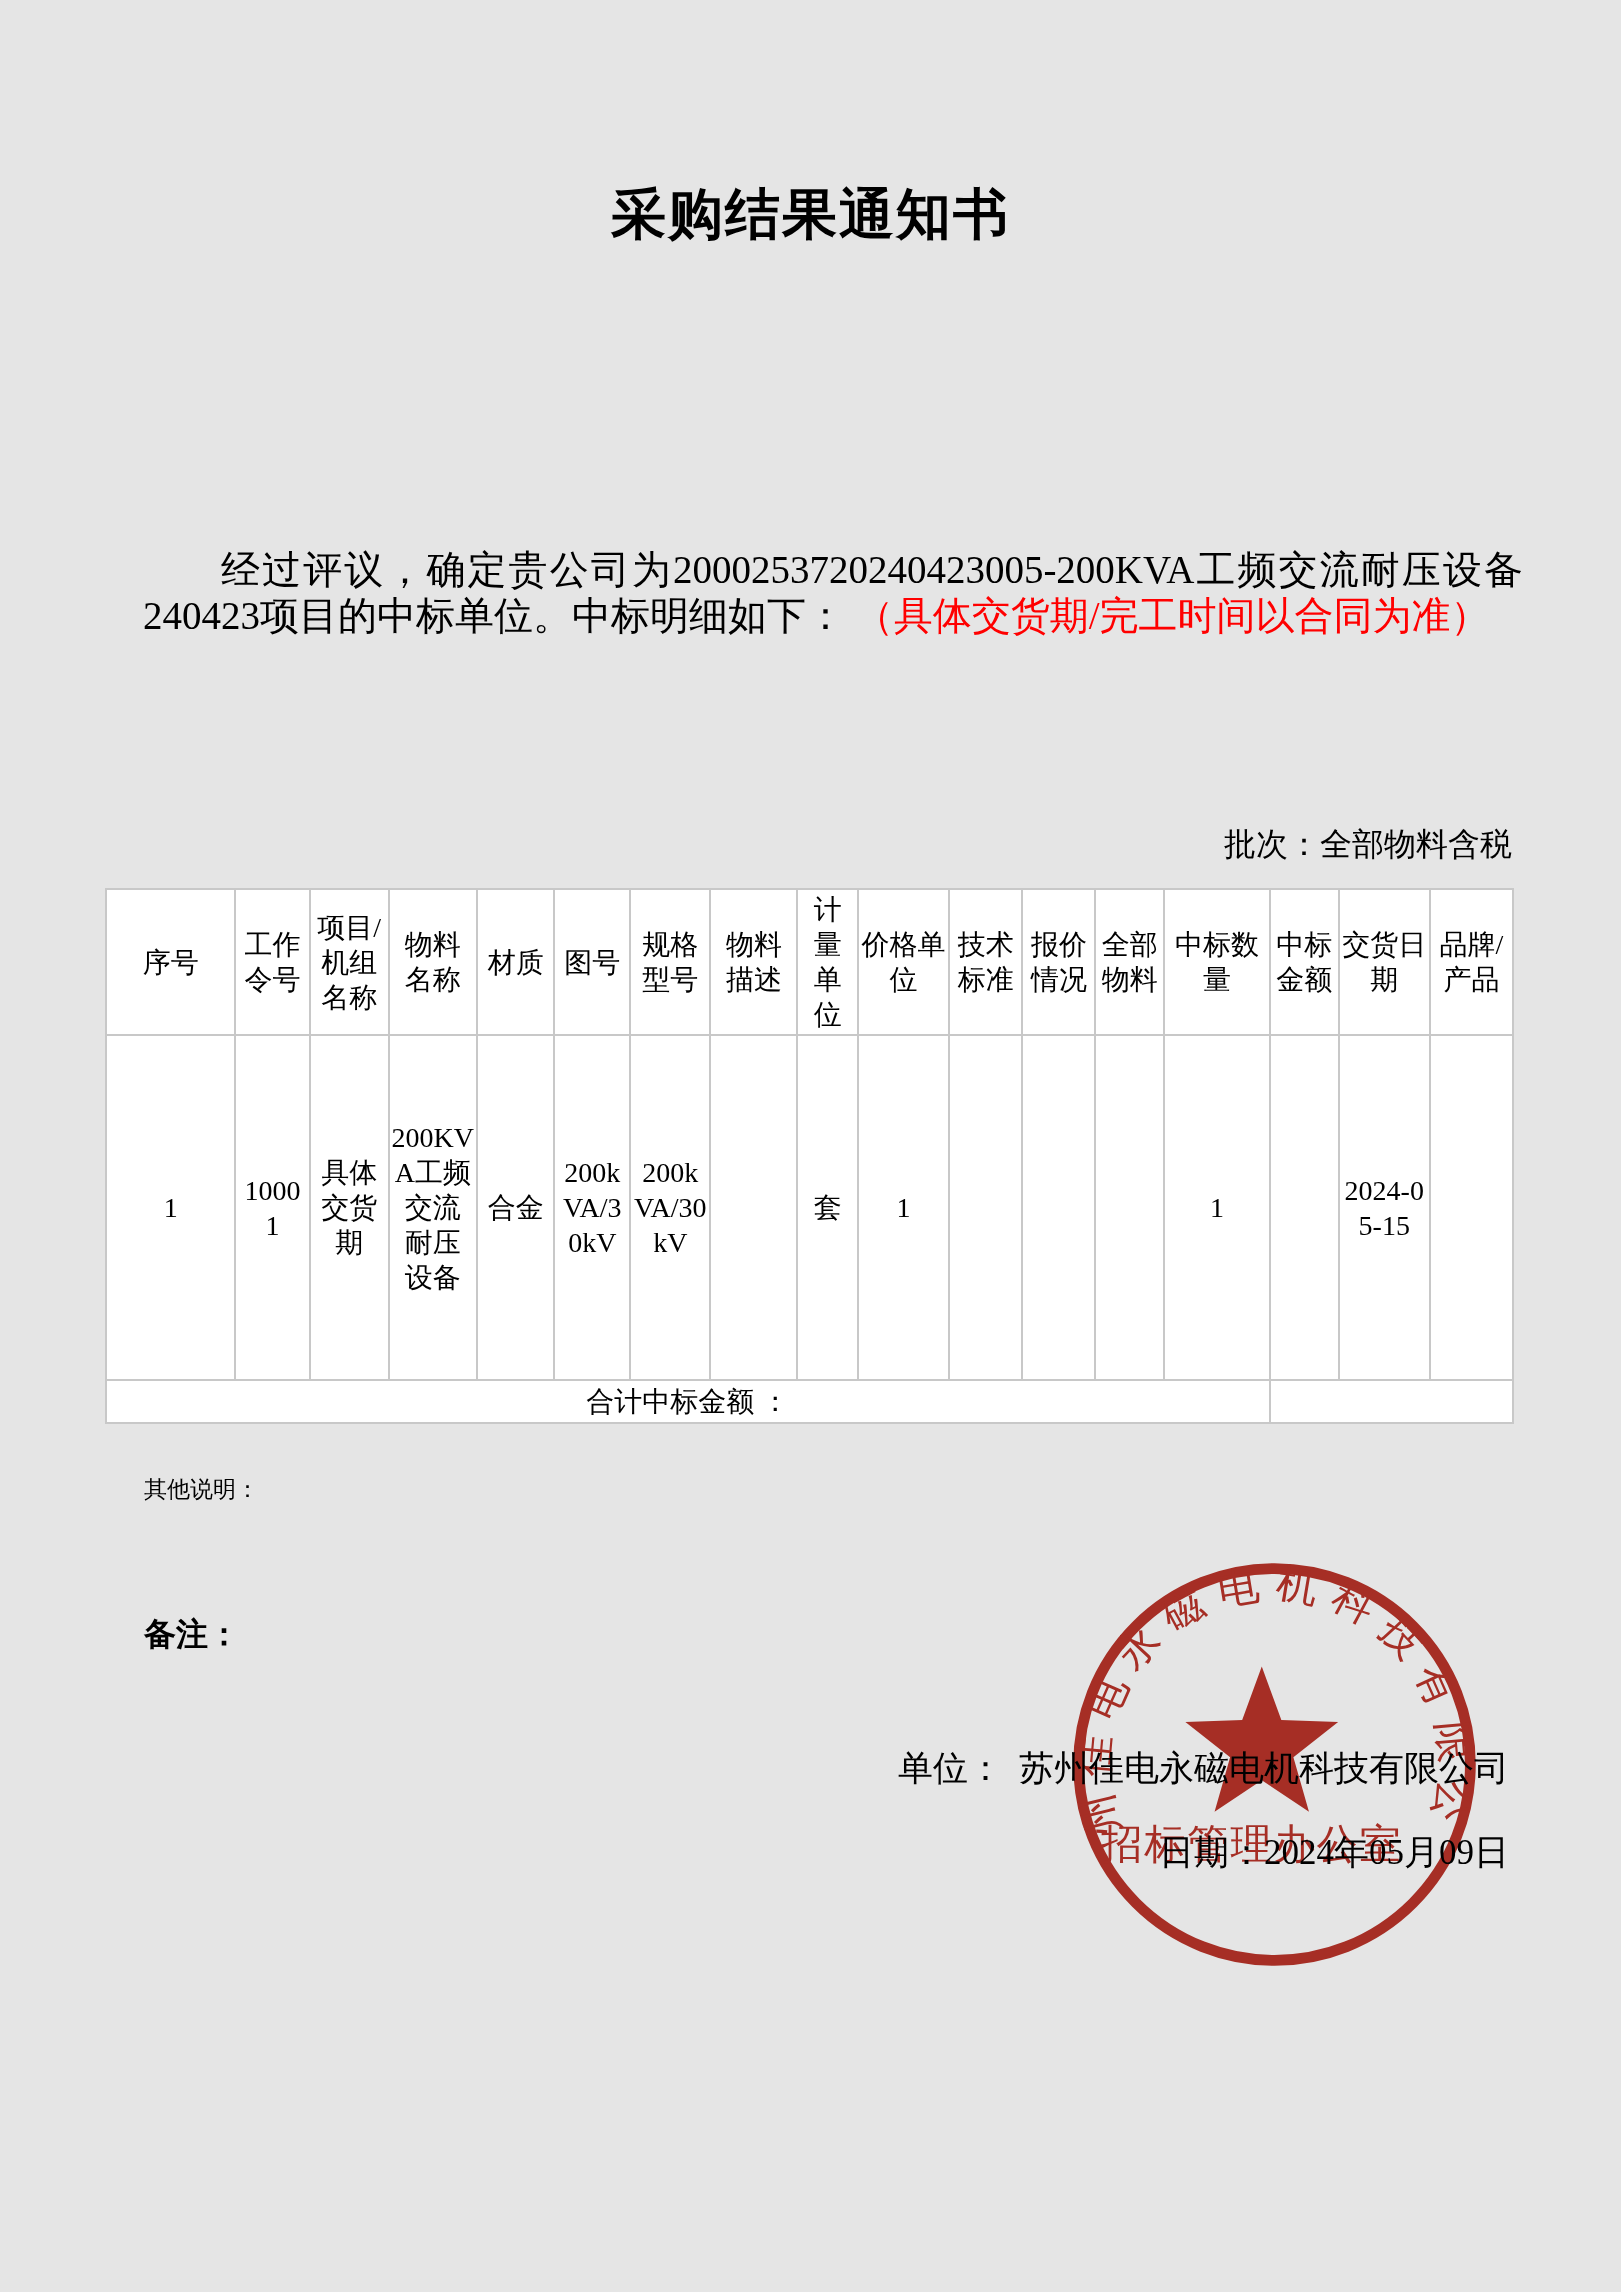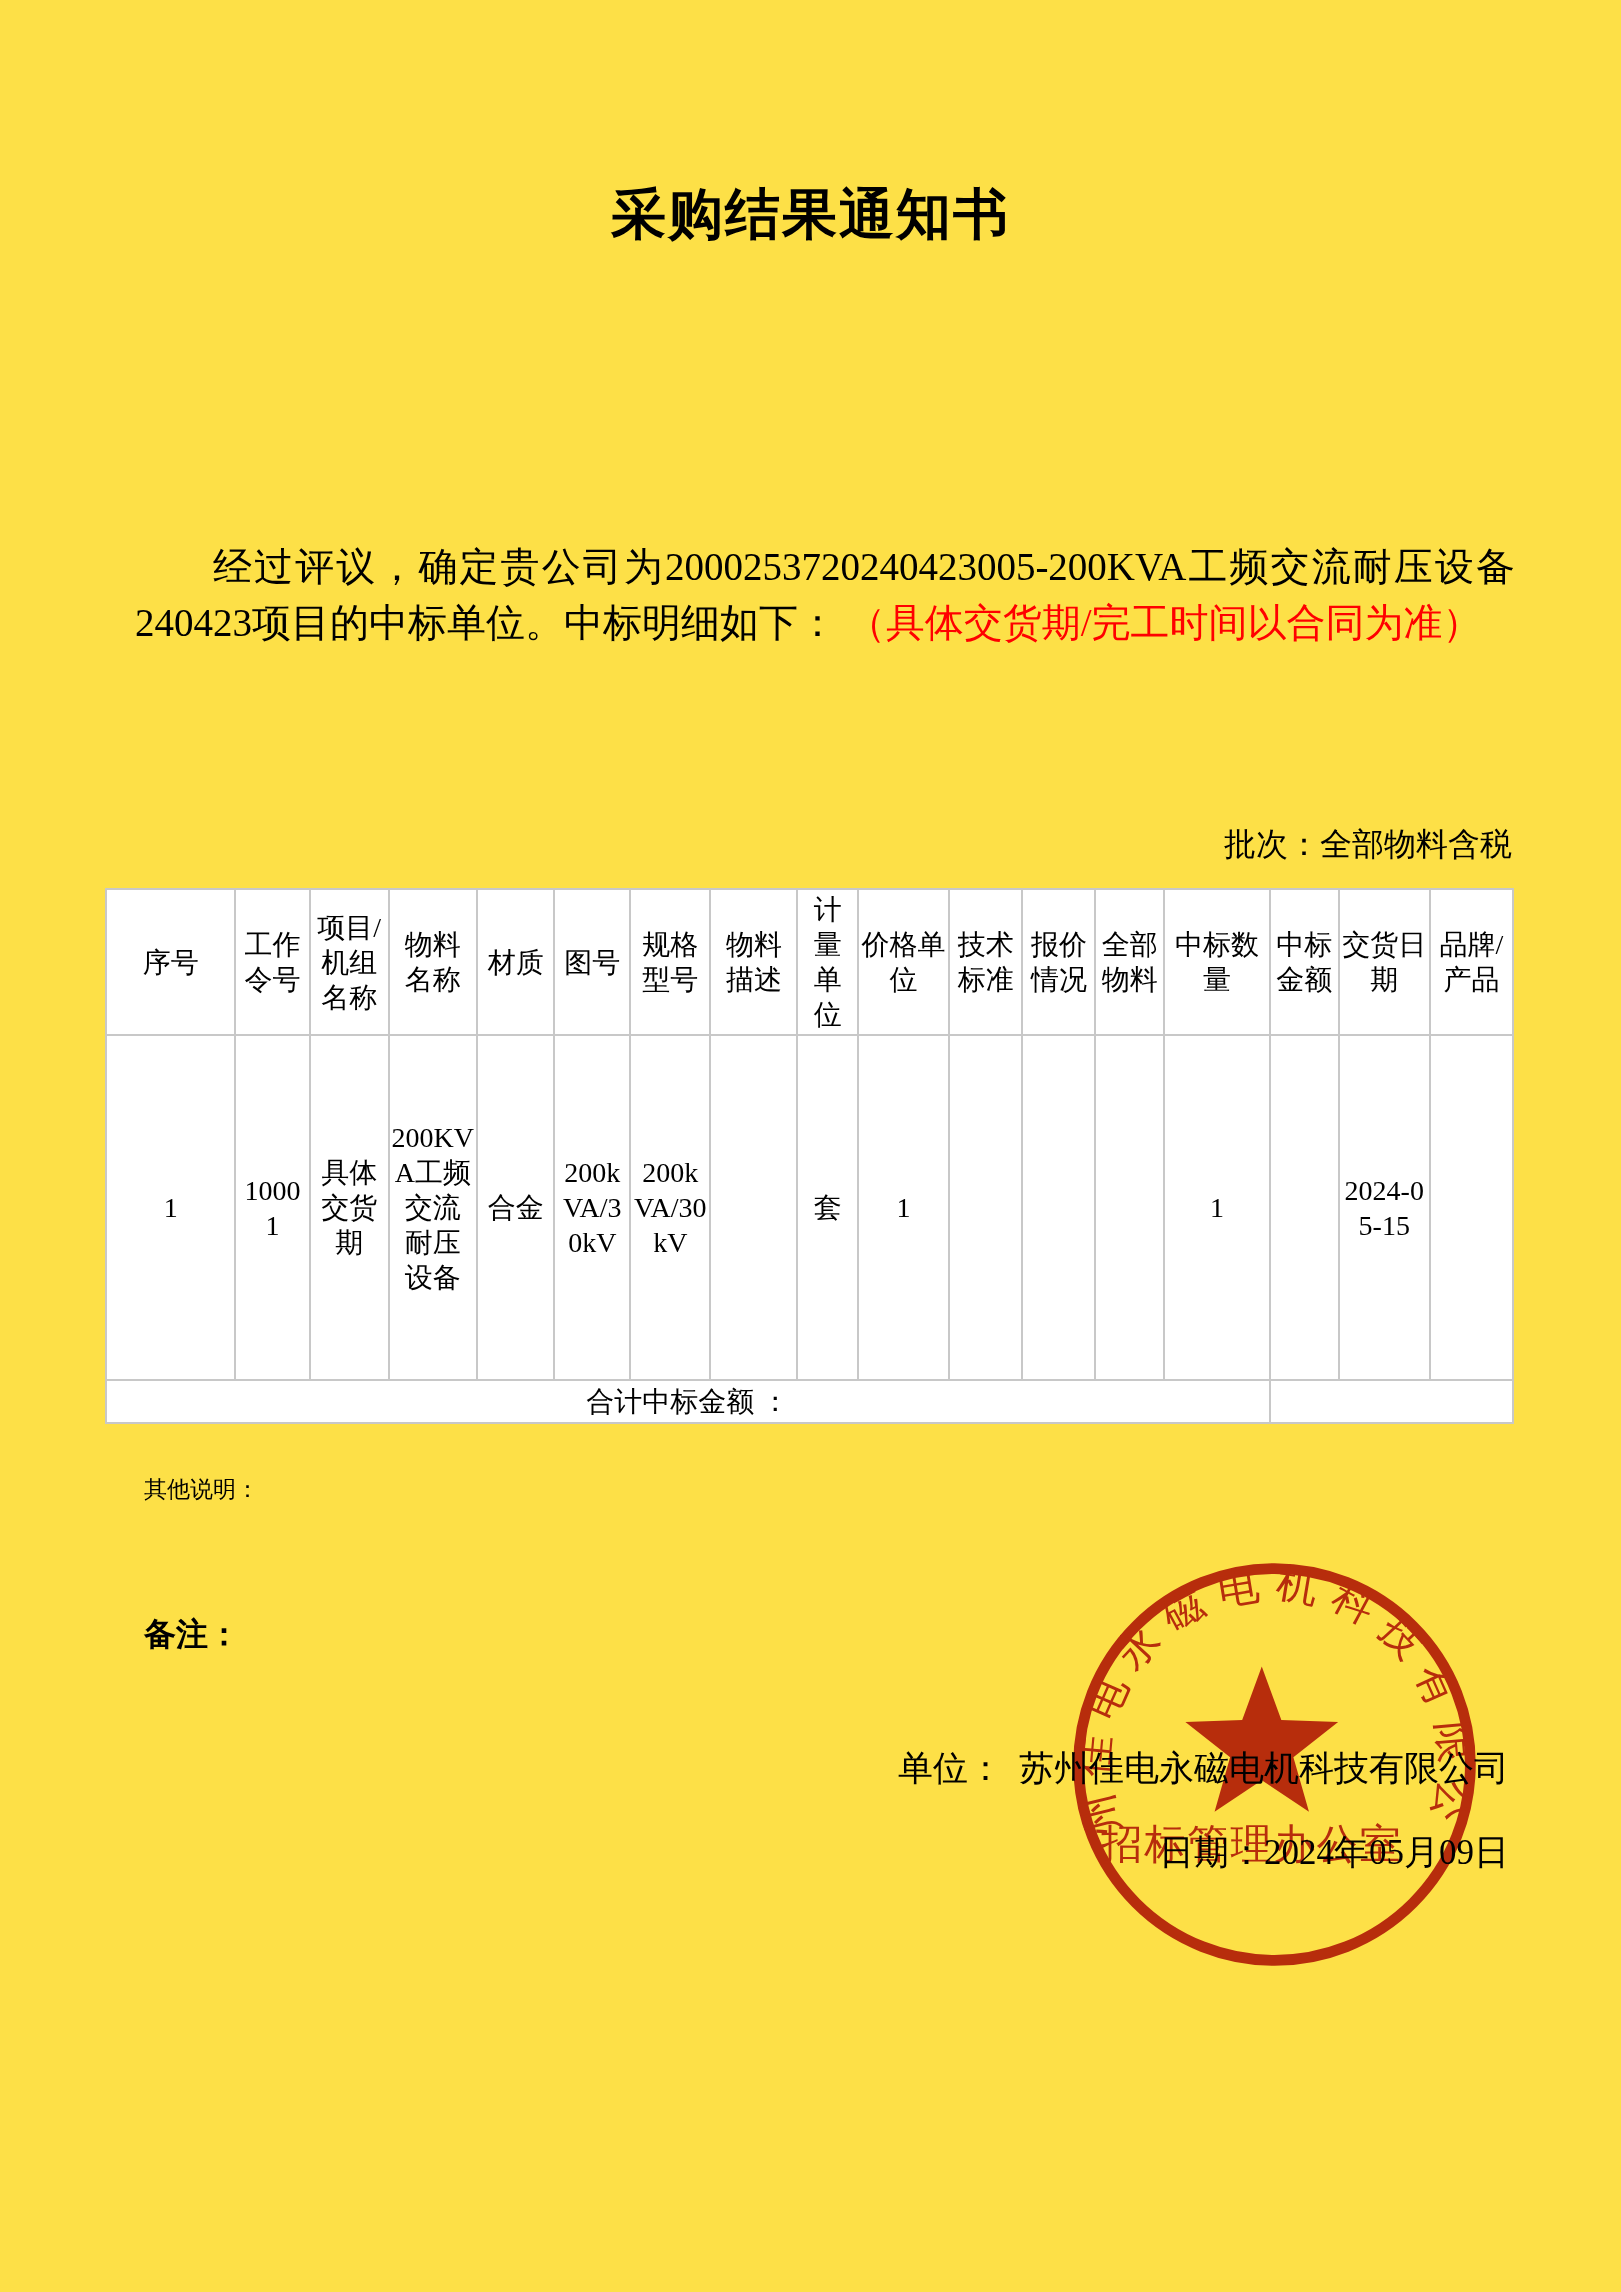--- a/index.html
+++ b/index.html
@@ -1,27 +1,27 @@
 <!DOCTYPE html>
 <html><head>
 <meta charset="utf-8">
 <style>
   html,body{margin:0;padding:0;background:#ffffff;}
   .page{
-    position:relative;width:1621px;height:2293px;background:#fde047;
+    position:relative;width:1621px;height:2293px;background:#e5e5e5;
     font-family:"Liberation Serif","DejaVu Serif",serif;color:#000;overflow:hidden;
   }
   .doc-title{
     position:absolute;top:178px;left:0;width:100%;text-align:center;
     font-size:55px;font-weight:bold;letter-spacing:2px;margin:0;
   }
   .addressee{position:absolute;left:137px;top:370px;font-size:39px;}
   .body-par{
-    position:absolute;left:135px;top:539px;width:1380px;margin:0;
-    font-size:39px;line-height:56px;text-indent:78px;text-align:justify;
+    position:absolute;left:135px;top:539px;width:1380px;margin:8px;
+    font-size:39px;line-height:46px;text-indent:78px;text-align:justify;
   }
   .red-seg{color:#ff0000;}
   .batch-row{
     position:absolute;left:144px;top:823px;width:1368px;
     display:flex;justify-content:flex-end;font-size:32px;
   }
   table.main{
     position:absolute;left:105px;top:888px;width:1409px;
     border-collapse:collapse;table-layout:fixed;font-size:28px;line-height:35px;
   }

